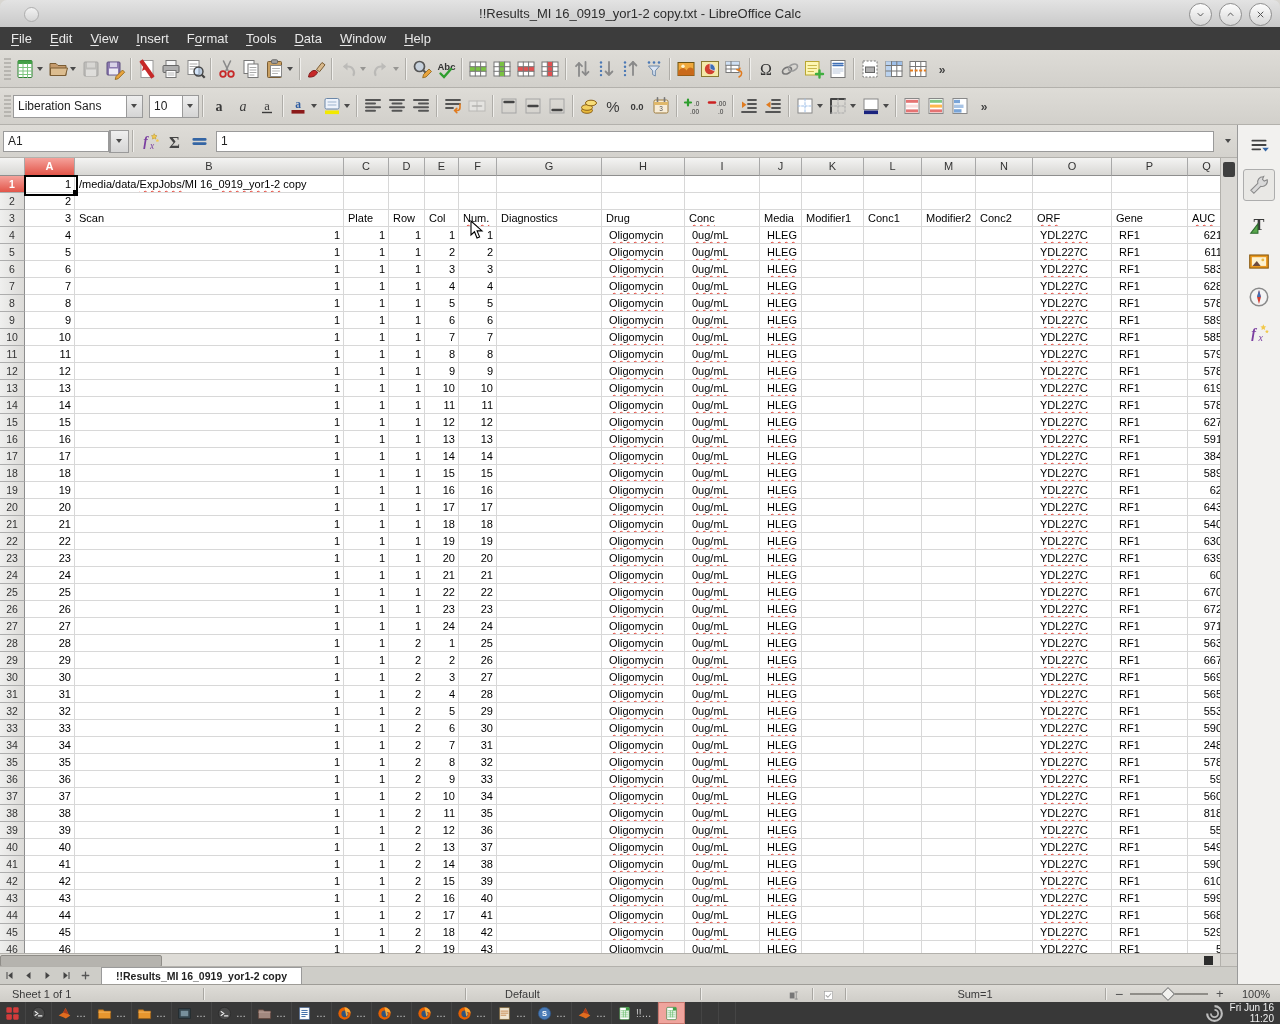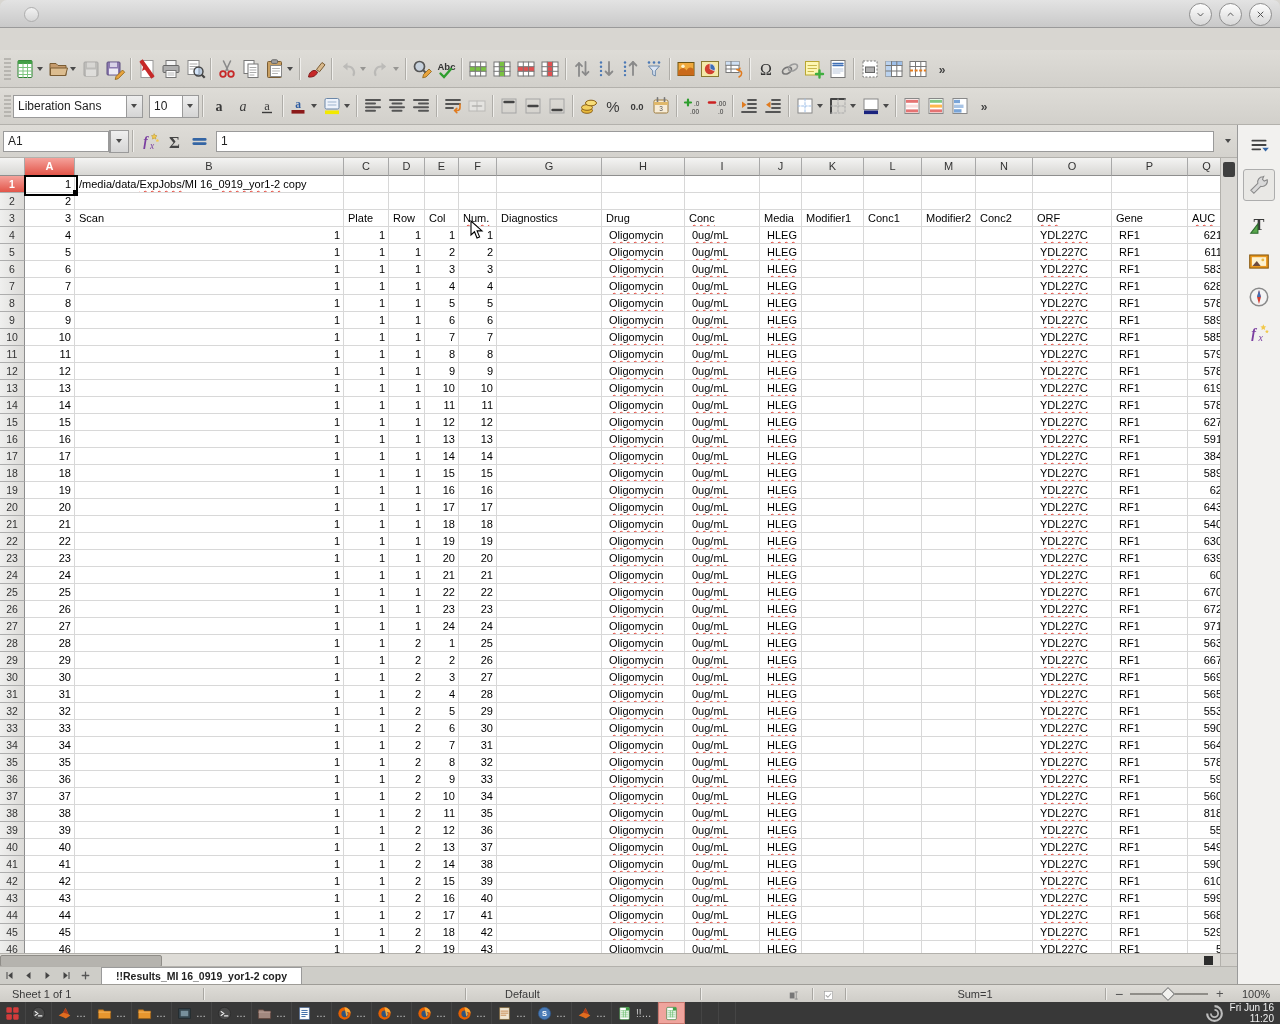--- a/index.html
+++ b/index.html
@@ -115,38 +115,50 @@
   .clocktext{font-size:10px;text-align:right;line-height:11px;}
   
   #cursor{position:absolute;left:470px;top:220px;z-index:99;pointer-events:none;}
 </style>
 </head>
 <body>
 
 <div id="window">
   <div class="titlebar">
     <span class="appmenu-circle"></span>
+    <div class="title-text">!!Results_MI 16_0919_yor1-2 copy.txt - LibreOffice Calc</div>
     <div class="winbtns">
         <span class="wbtn">
           <svg viewBox="0 0 22 22">
             <path d="M6 9l5 5 5-5" fill="none" stroke-linecap="round" stroke="#555" stroke-width="2"></path>
           </svg>
         </span>
         <span class="wbtn">
           <svg viewBox="0 0 22 22">
             <path d="M6 13l5-5 5 5" fill="none" stroke-linecap="round" stroke="#555" stroke-width="2"></path>
           </svg>
         </span>
         <span class="wbtn">
           <svg viewBox="0 0 22 22">
             <path d="M6 6l10 10M16 6L6 16" fill="none" stroke-linecap="round" stroke="#555" stroke-width="2"></path>
           </svg>
         </span>
       </div>
   </div>
+  <div class="menubar" id="menubar">
+      <span class="menu-item"><u>F</u>ile</span>
+      <span class="menu-item"><u>E</u>dit</span>
+      <span class="menu-item"><u>V</u>iew</span>
+      <span class="menu-item"><u>I</u>nsert</span>
+      <span class="menu-item">F<u>o</u>rmat</span>
+      <span class="menu-item"><u>T</u>ools</span>
+      <span class="menu-item"><u>D</u>ata</span>
+      <span class="menu-item"><u>W</u>indow</span>
+      <span class="menu-item"><u>H</u>elp</span>
+    </div>
   <div class="toolbar" id="tb-std">
       <span class="grip"></span>
       <span class="tbtn">
         <svg viewBox="0 0 22 22">
           <rect x="4" y="2.5" width="14" height="17" rx="1" fill="#fff" stroke="#2e7d32"></rect>
           <rect x="4" y="2.5" width="14" height="3.5" fill="#43a047"></rect>
           <path d="M4 9.5h14M4 13h14M4 16.5h14M9 6v13.5M13.5 6v13.5" fill="none" stroke-linecap="round" stroke="#7cc47f"></path>
         </svg>
         <span class="dd"></span>
       </span>
@@ -1320,21 +1332,21 @@
         <div class="cell " style="width:105px"></div>
         <div class="cell txt" style="width:83px"><span class="sp">Oligomycin</span></div>
         <div class="cell txt" style="width:75px"><span class="sp">0ug/mL</span></div>
         <div class="cell txt" style="width:42px"><span class="sp">HLEG</span></div>
         <div class="cell " style="width:62px"></div>
         <div class="cell " style="width:58px"></div>
         <div class="cell " style="width:54px"></div>
         <div class="cell " style="width:57px"></div>
         <div class="cell txt" style="width:79px"><span class="sp">YDL227C</span></div>
         <div class="cell txt" style="width:76px">RF1</div>
-        <div class="cell num" style="width:38px">564</div>
+        <div class="cell num" style="width:38px">248</div>
       </div>
       <div class="grow">
         <div class="rowh">35</div>
         <div class="cell num" style="width:50px">35</div>
         <div class="cell num" style="width:269px">1</div>
         <div class="cell num" style="width:45px">1</div>
         <div class="cell num" style="width:36px">2</div>
         <div class="cell num" style="width:34px">8</div>
         <div class="cell num" style="width:38px">32</div>
         <div class="cell " style="width:105px"></div>

